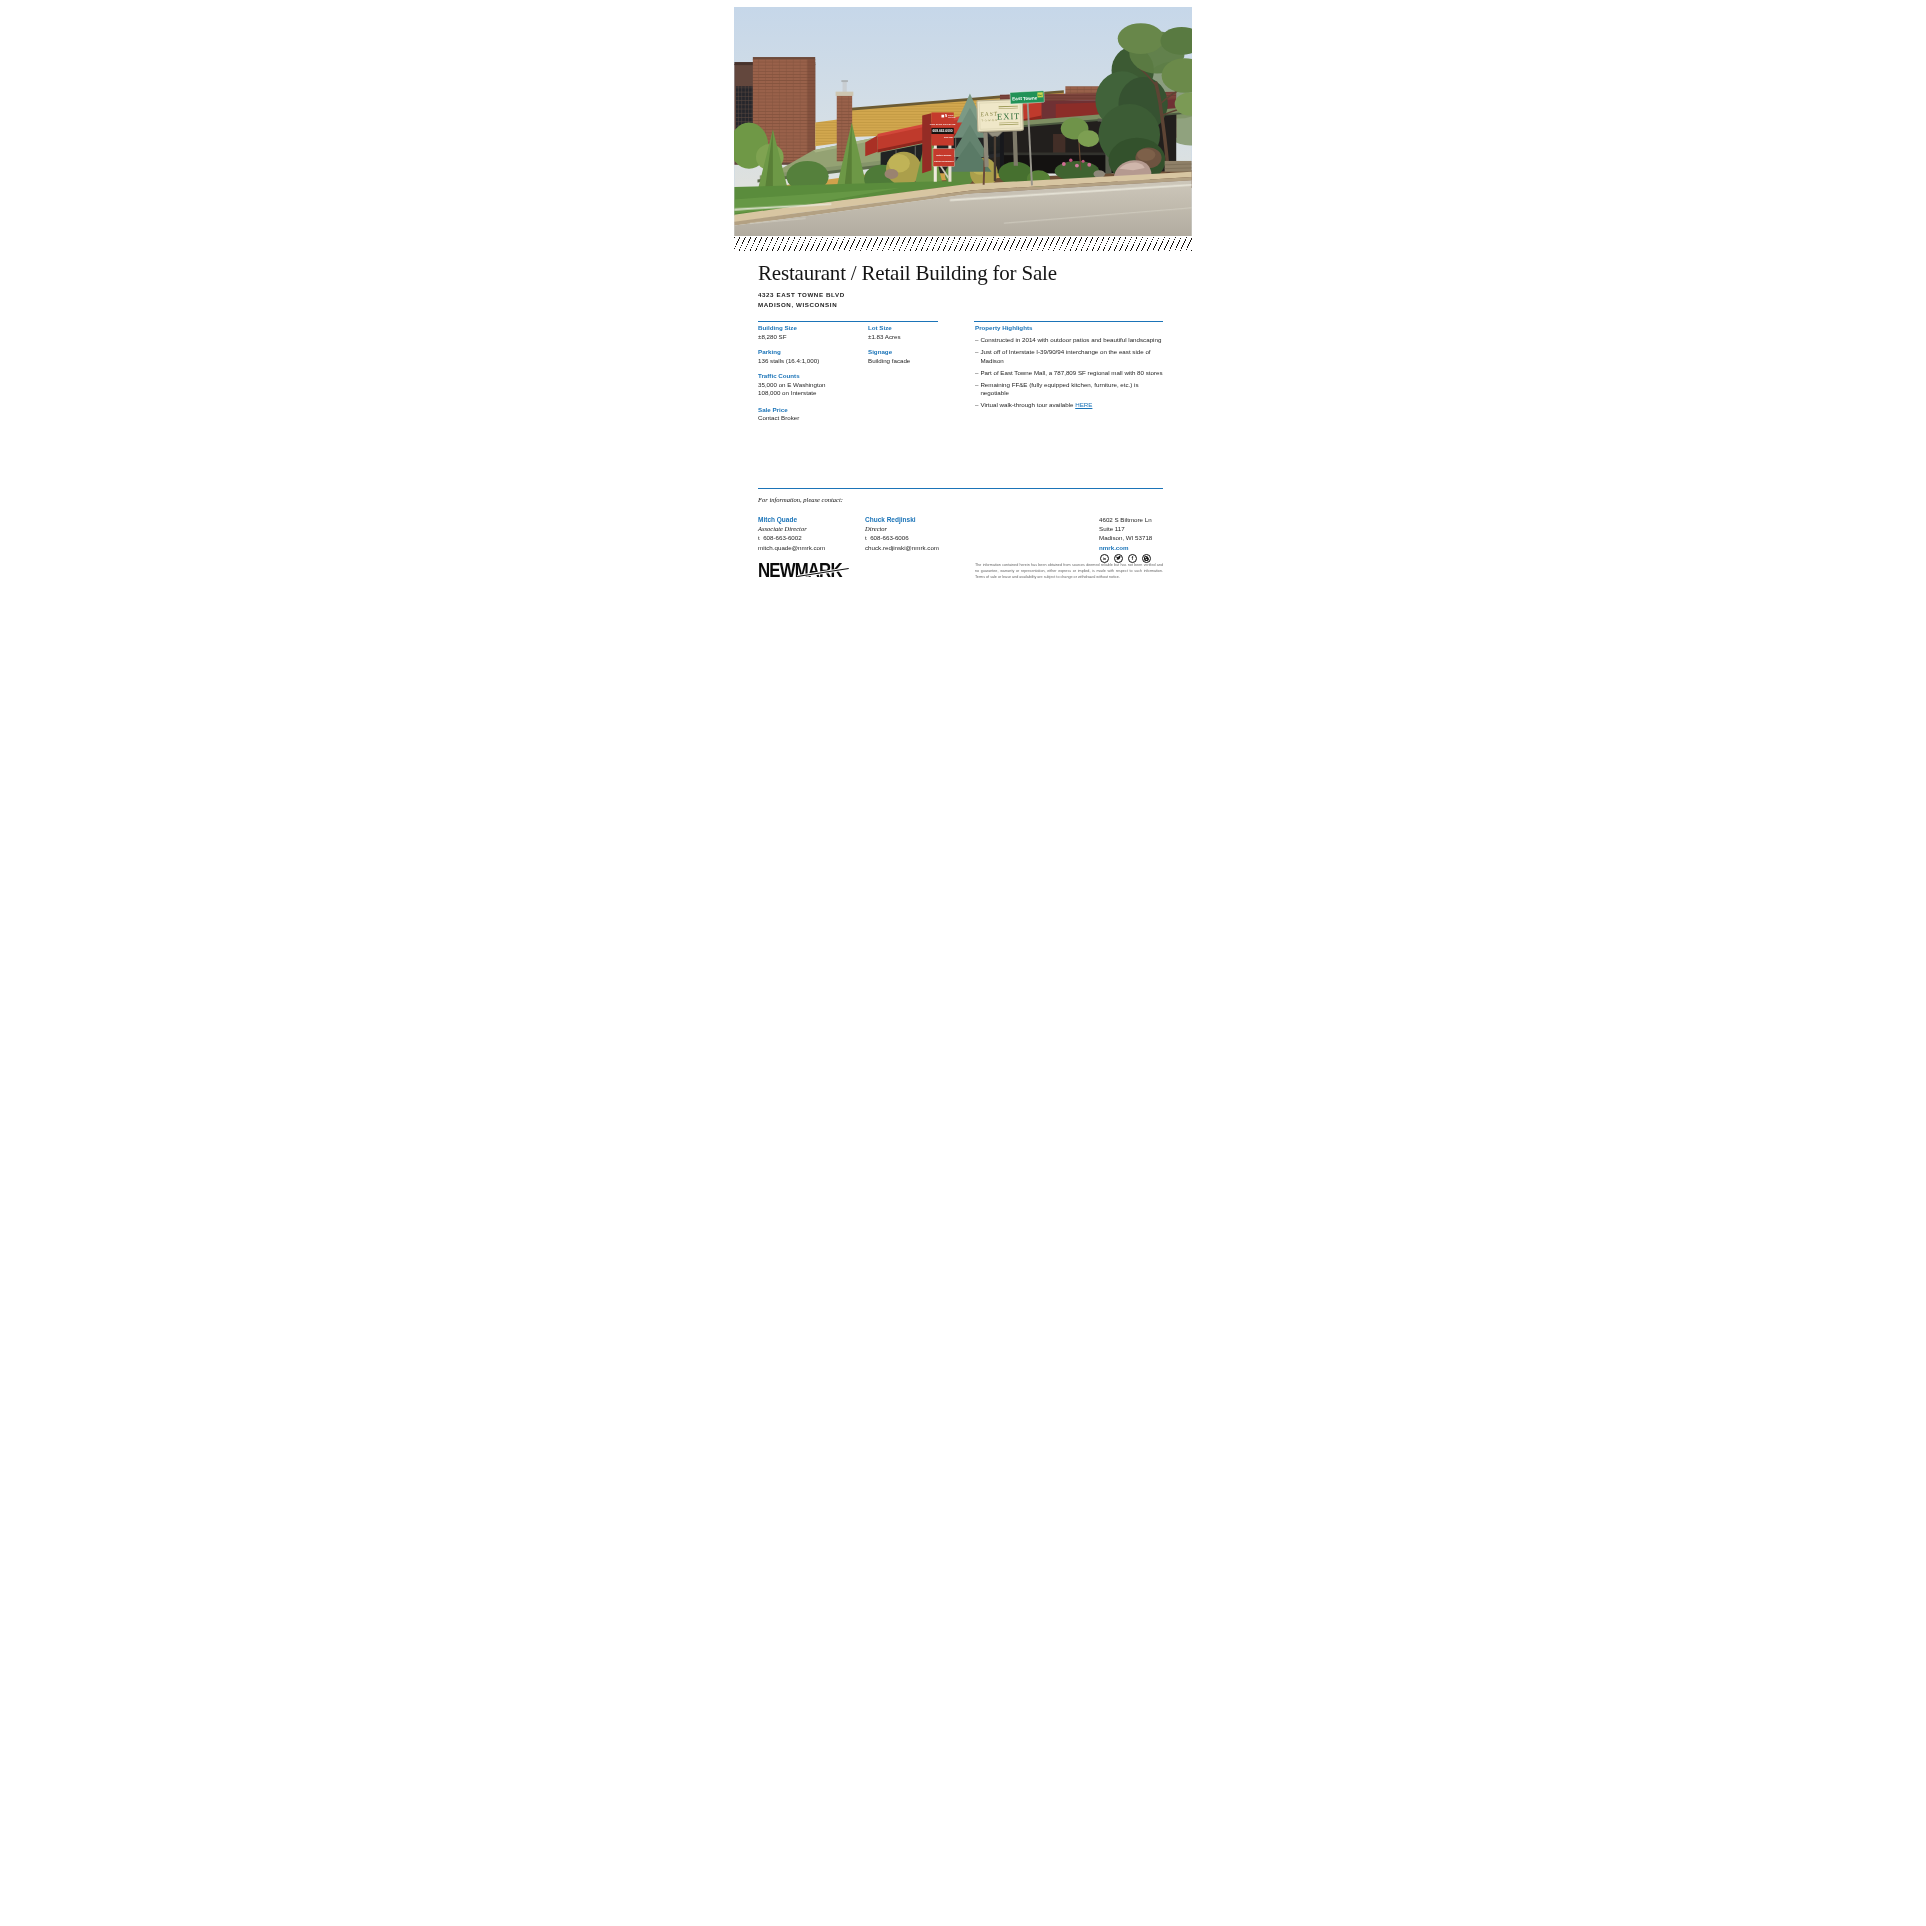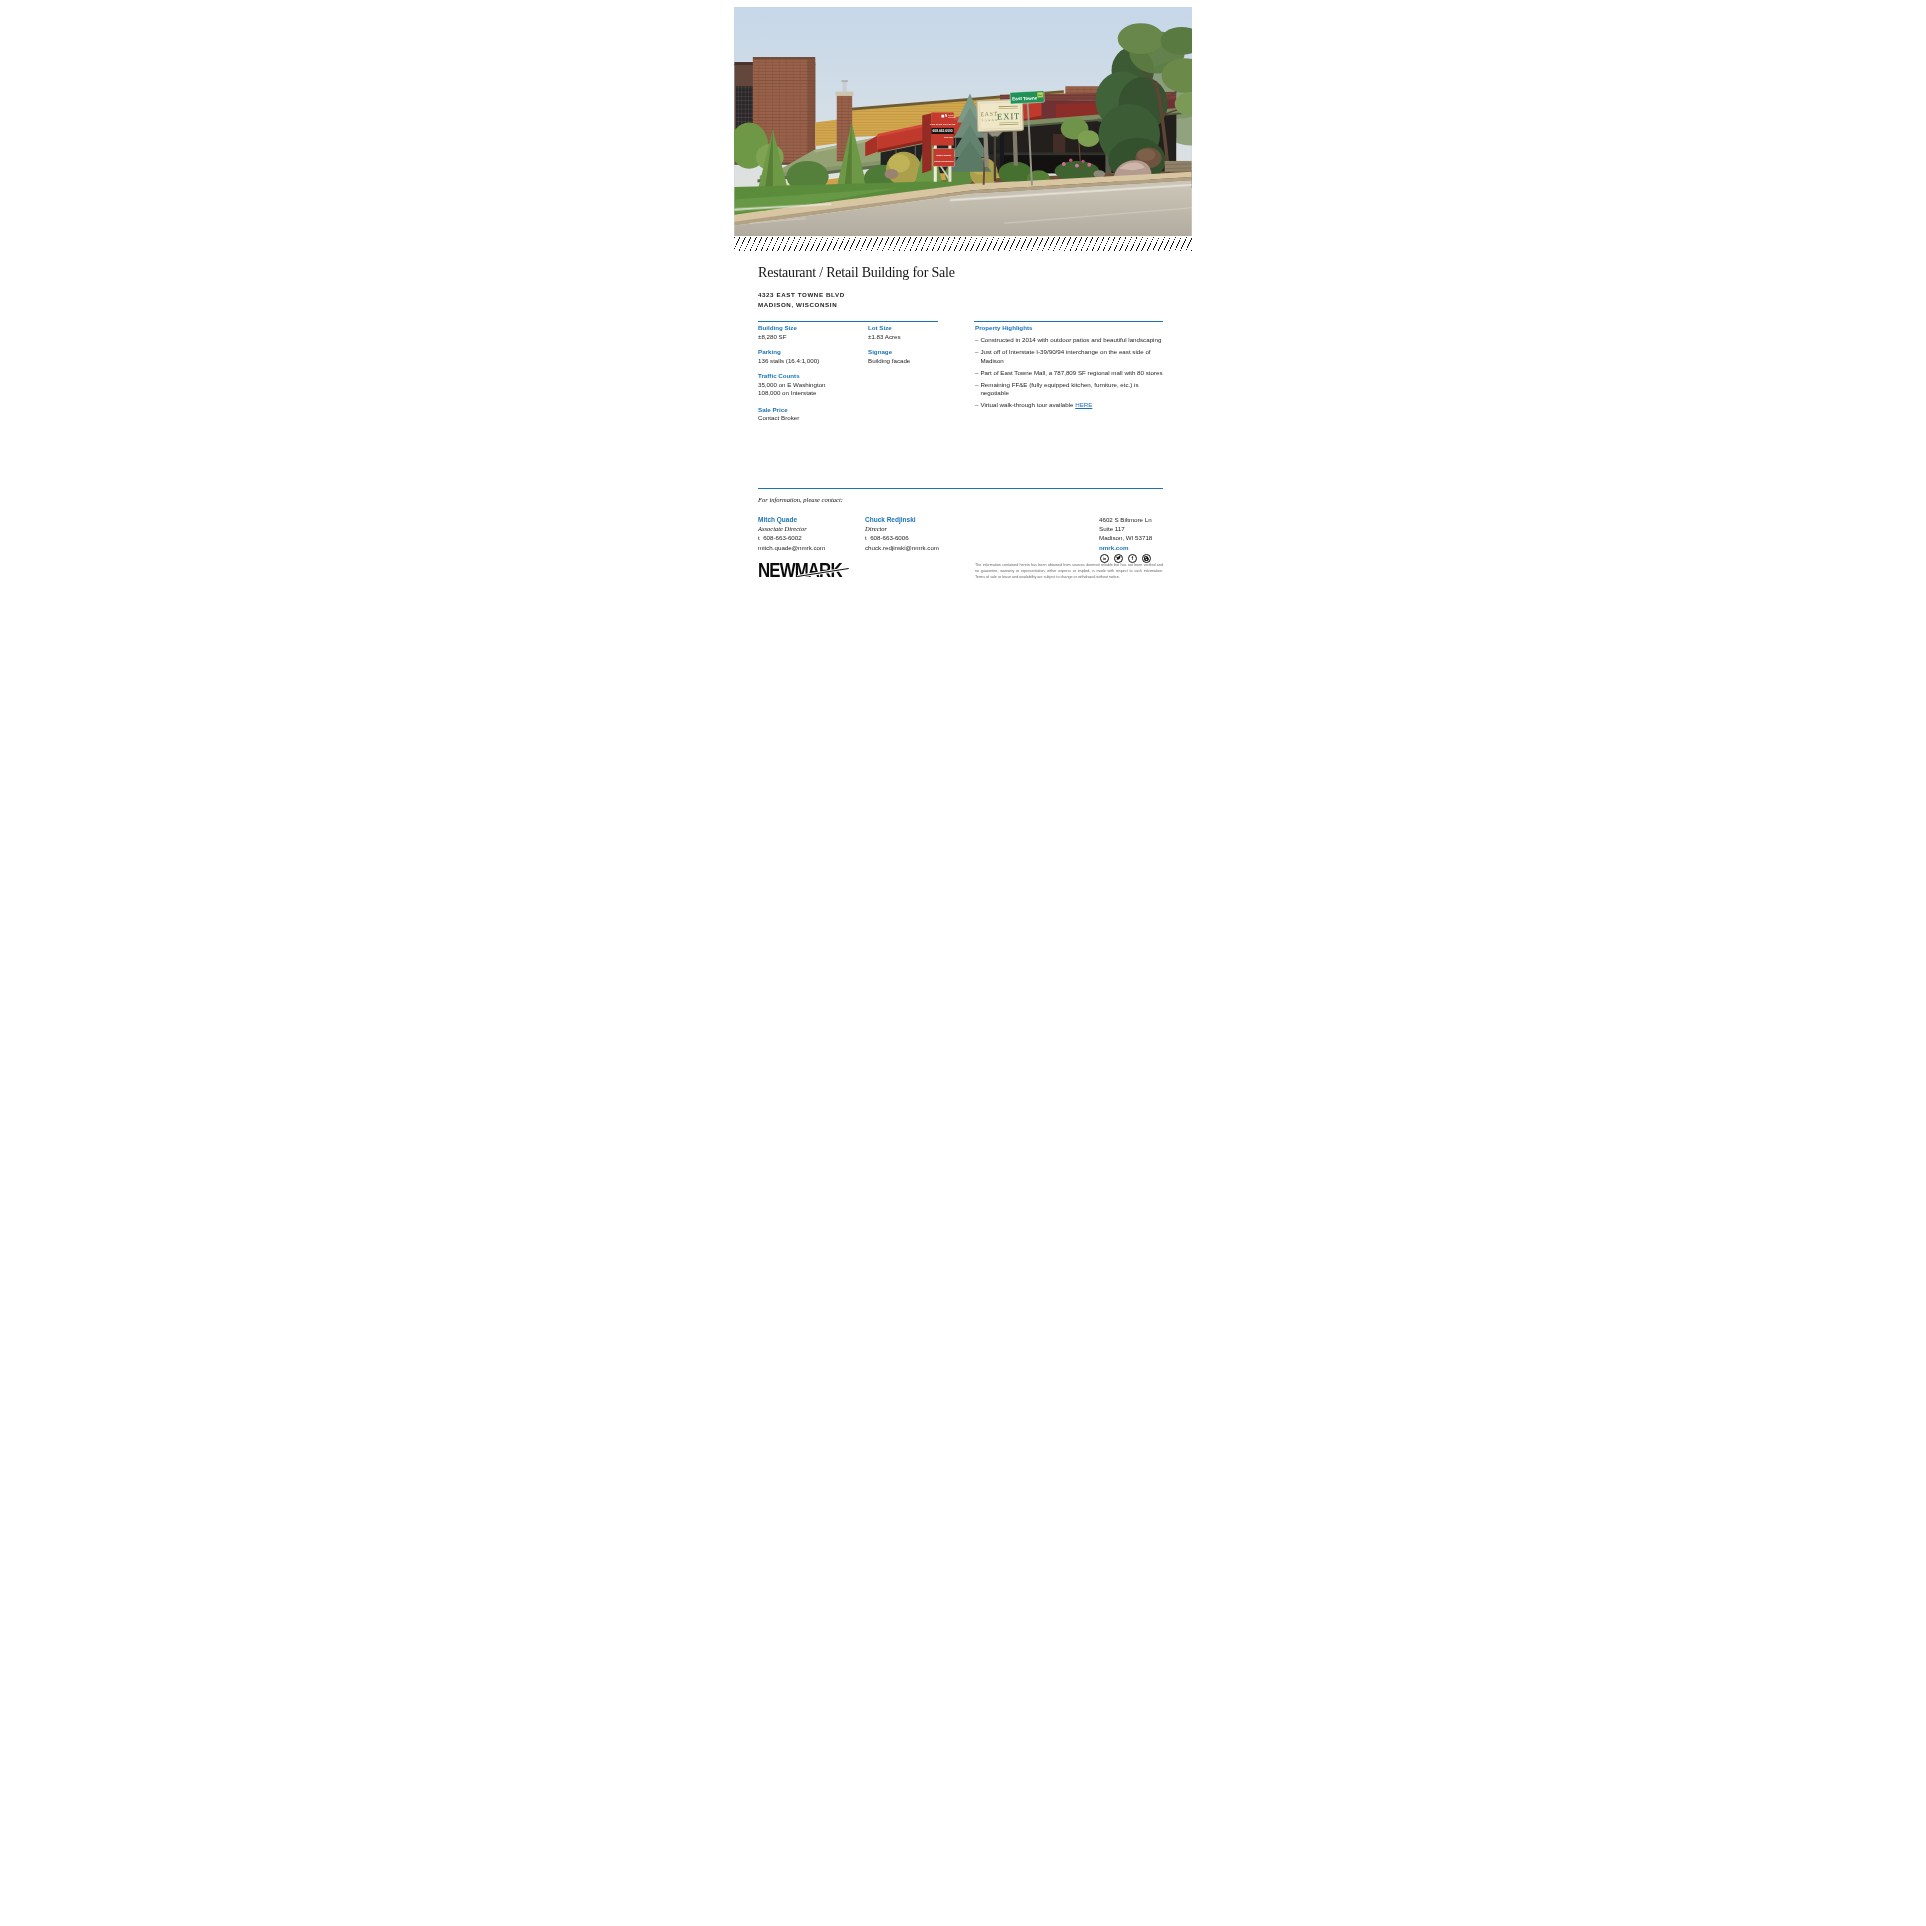--- a/index.html
+++ b/index.html
@@ -9,21 +9,21 @@
   
   .photo{position:absolute;left:7px;top:7px;width:458px;height:229px;overflow:hidden;background:#c6d7e9;}
   .photo svg{display:block;}
 
   
   .hatch{position:absolute;left:7px;top:237px;width:458px;height:14px;
     background:repeating-linear-gradient(115deg,#17130f 0 0.7px,transparent 0.7px 5px);}
 
   
   .title{position:absolute;left:31px;top:263px;width:385px;
-    font-family:"Liberation Serif",serif;font-size:14px;line-height:20px;letter-spacing:-0.2px;color:#151515;}
+    font-family:"Liberation Serif",serif;font-size:21px;line-height:20px;letter-spacing:-0.2px;color:#151515;}
   .addr{position:absolute;left:31px;top:290px;font-size:6.2px;font-weight:bold;letter-spacing:0.6px;
     line-height:10px;color:#1c1c1c;}
 
   .rule{position:absolute;height:0.8px;background:#1B74B8;}
   .rule-specs-left{left:31px;top:321px;width:180px;}
   .rule-specs-right{left:247px;top:321px;width:189px;}
   .rule-contact{left:31px;top:488px;width:405px;}
 
   
   .col{position:absolute;top:324px;}

